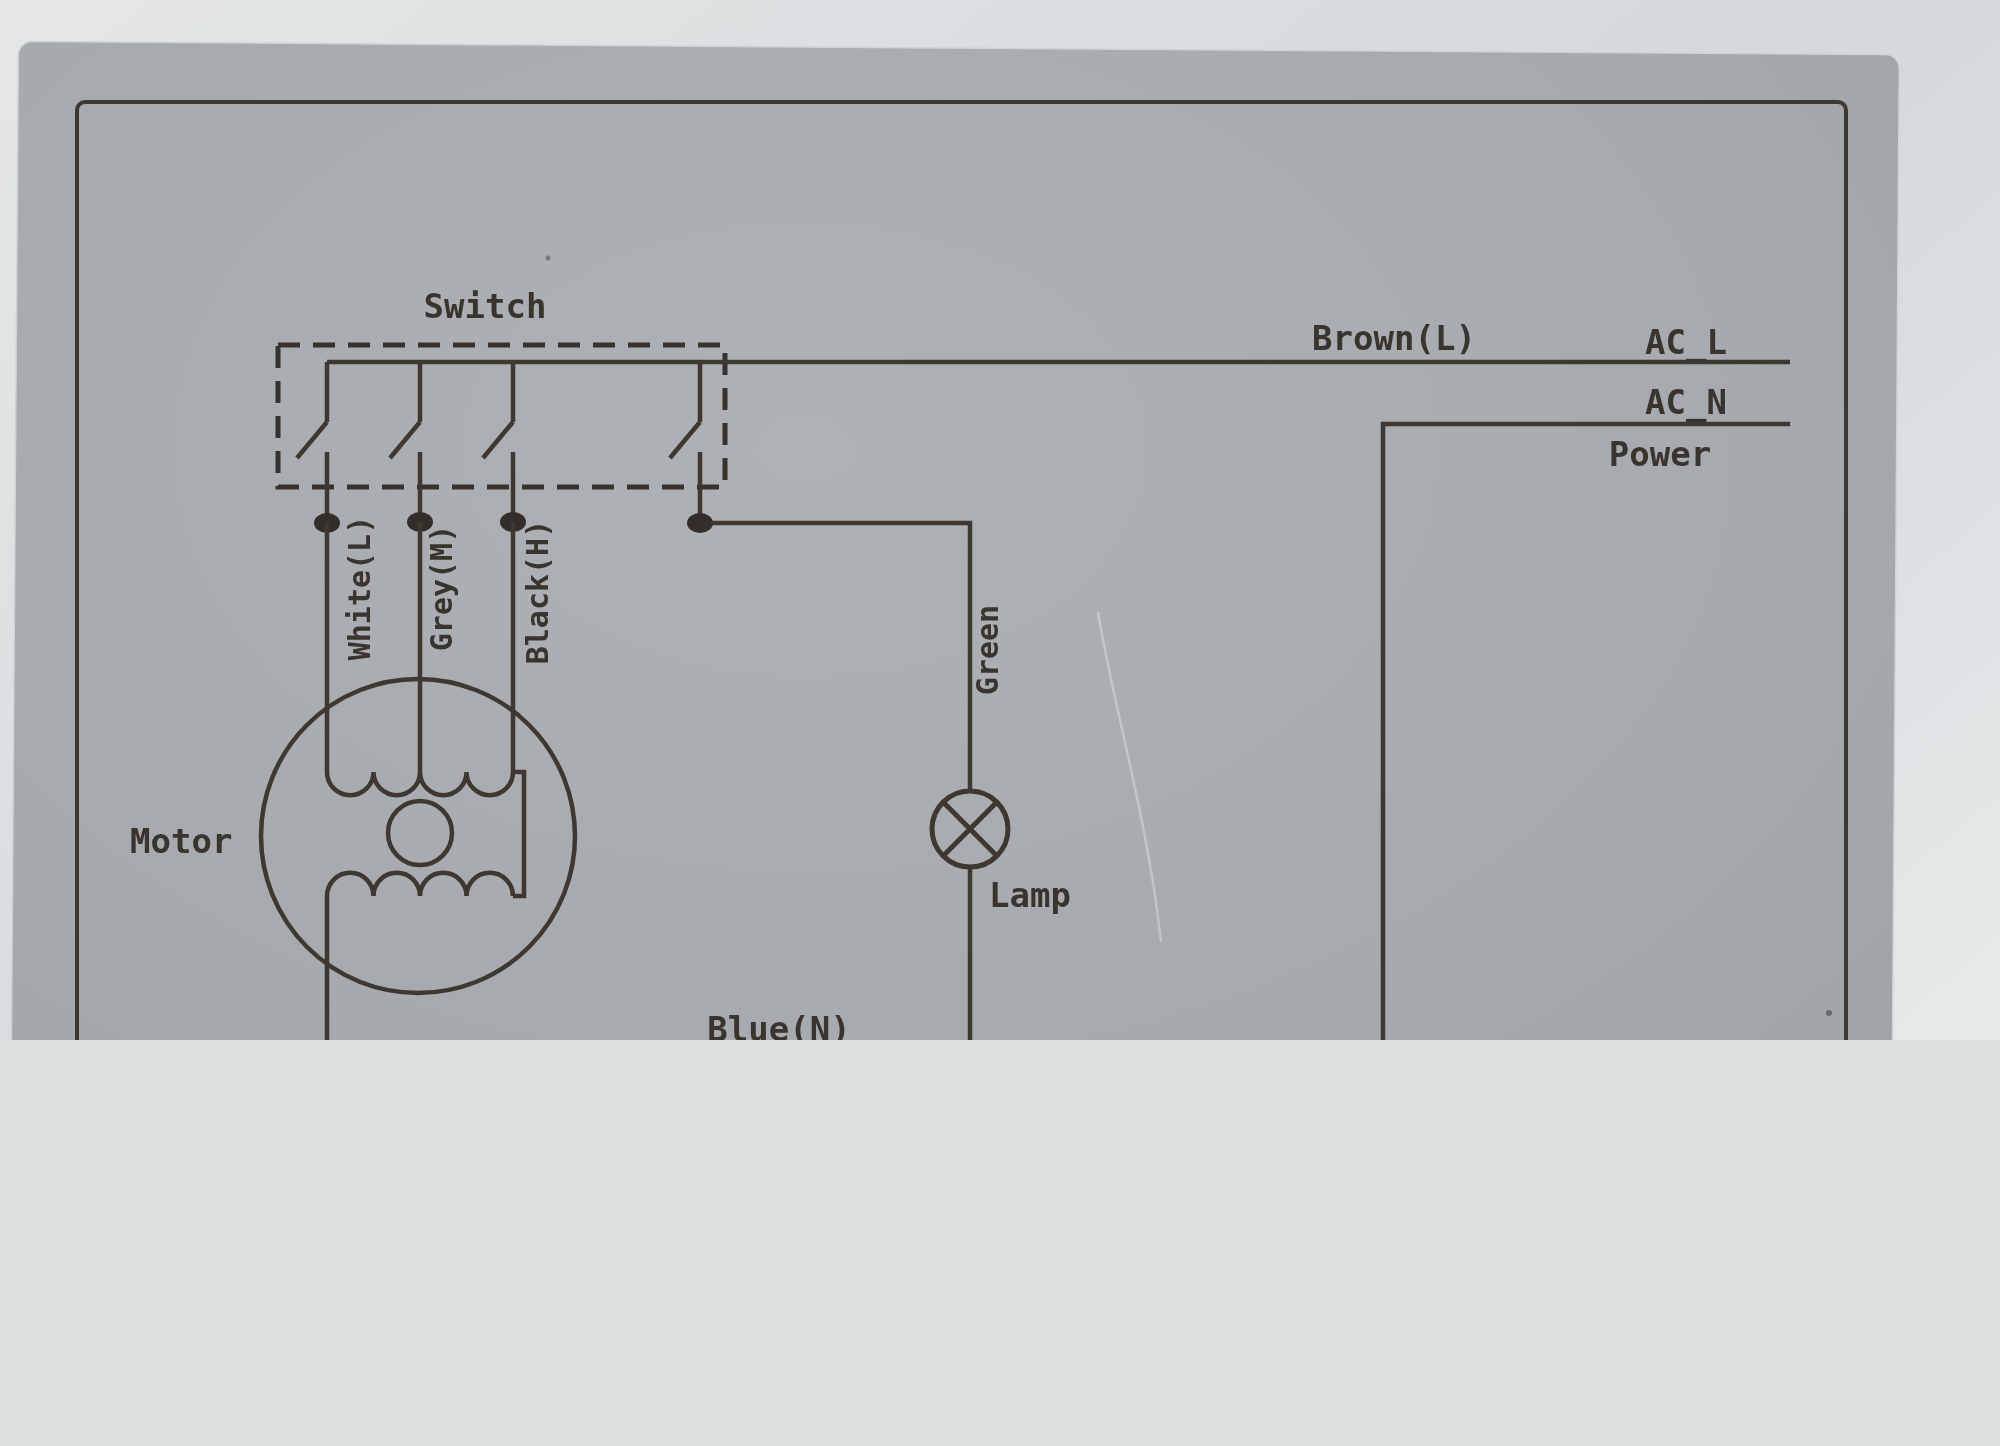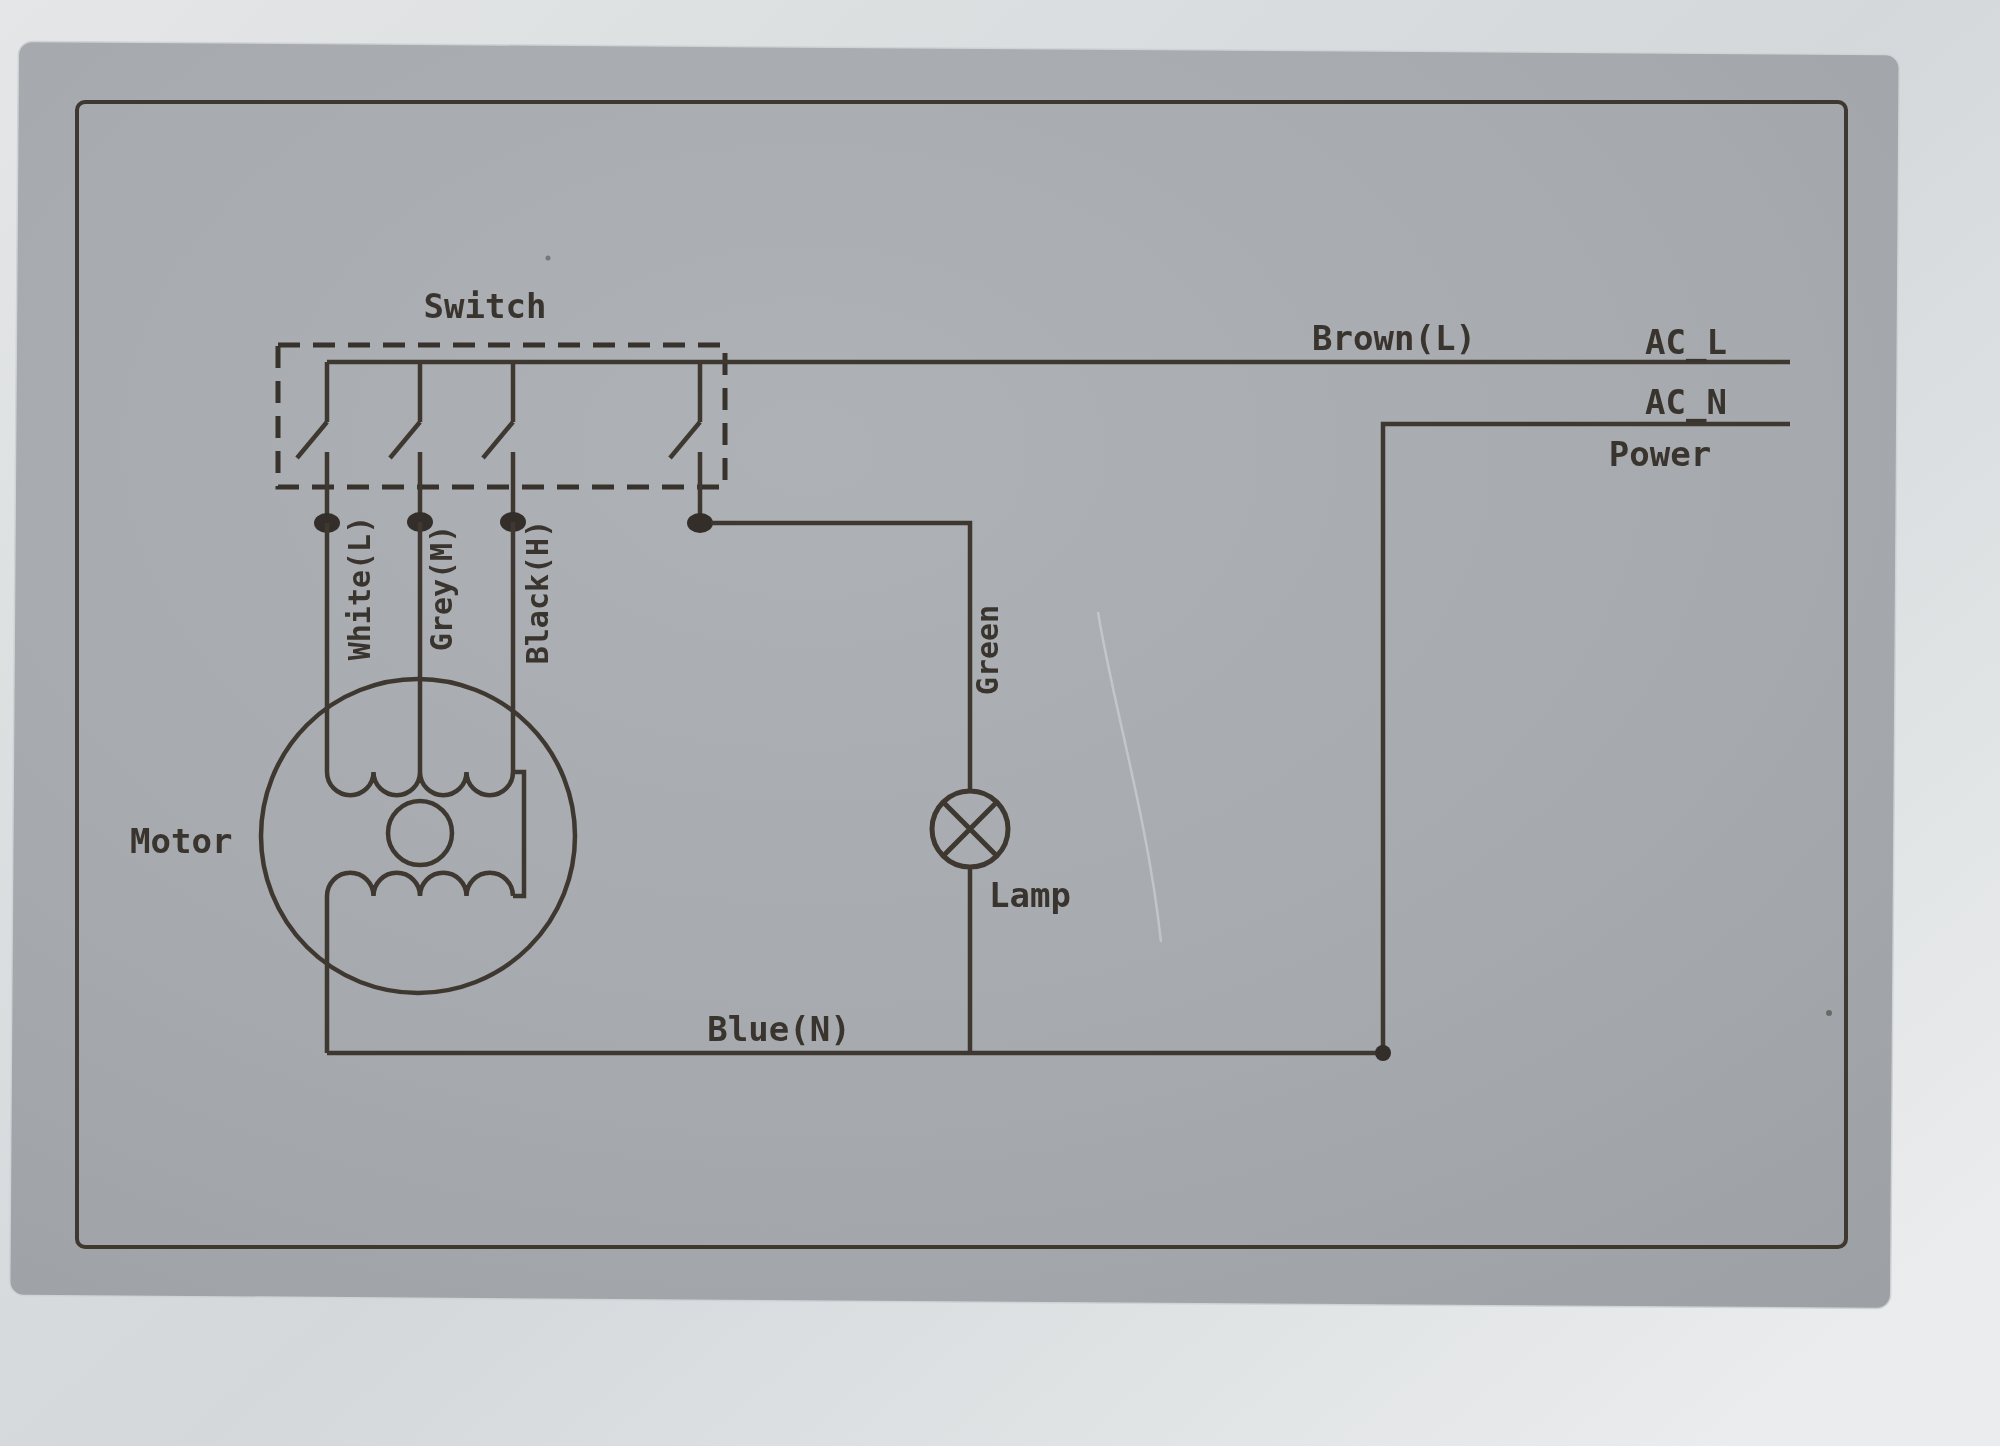--- a/index.html
+++ b/index.html
@@ -1,16 +1,16 @@
 <!DOCTYPE html>
 <html><head>
 <meta charset="utf-8">
 <style>
   html,body { margin:0; padding:0; background:#dcdfe0; }
-  .scene { position:relative; width:2000px; height:1446px; overflow:hidden; }
+  .scene { position:relative; width:2000px; height:1040px; overflow:hidden; }
   svg { display:block; }
   .lbl      { font-family:"DejaVu Sans Mono", monospace; font-weight:600; font-size:34px; fill:#3a342e; }
   .lbl-rot  { font-family:"DejaVu Sans Mono", monospace; font-weight:600; font-size:30px; fill:#3a342e; }
   .wire     { stroke:#3e3831; stroke-width:4.5; fill:none; }
   .wire-thick { stroke:#3e3831; stroke-width:5; fill:none; }
   .dashbox  { stroke:#38322c; stroke-width:5; fill:none; stroke-dasharray:22 13; }
   .borderrect { stroke:#3e3831; stroke-width:4; fill:none; }
   .node     { fill:#332e29; stroke:none; }
 </style>
 </head>

